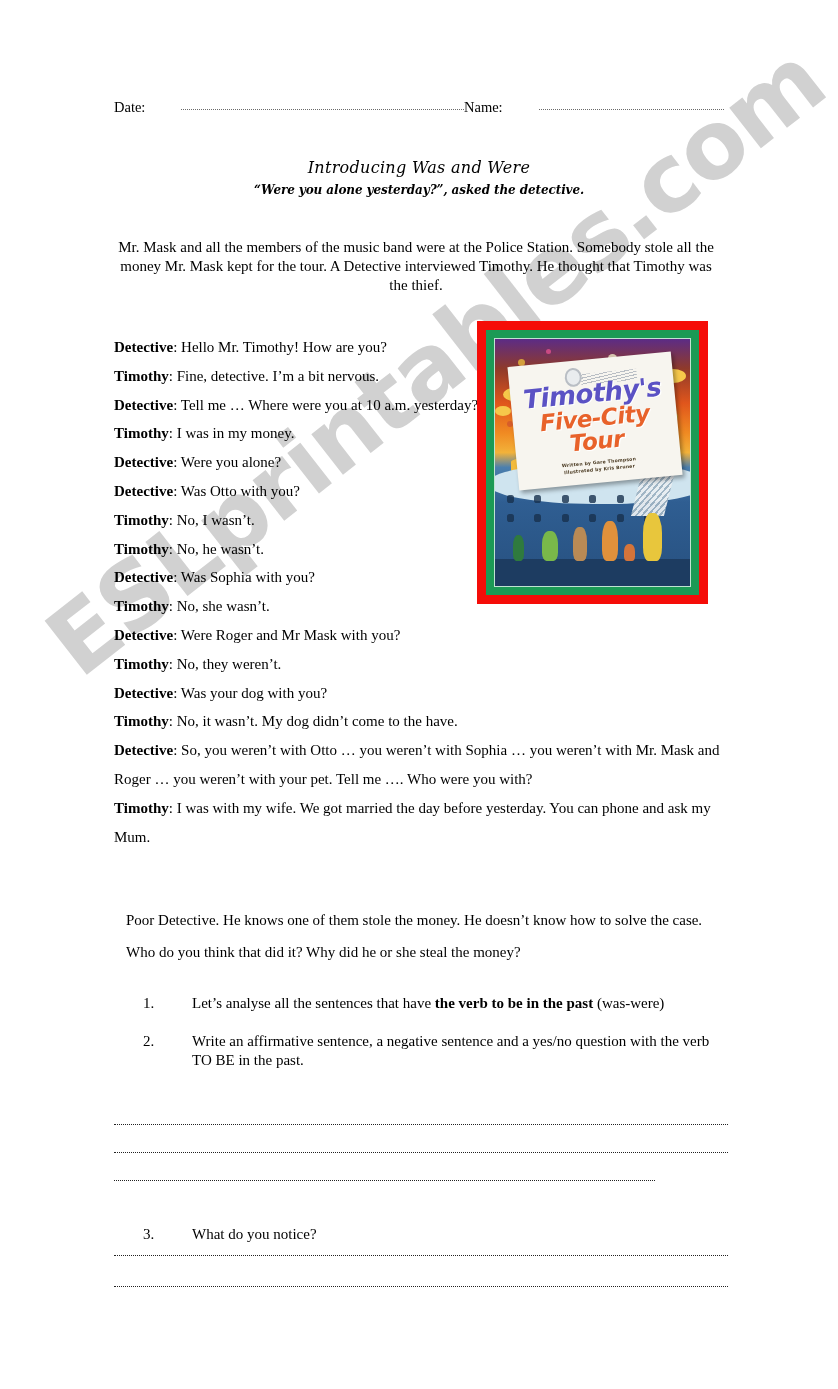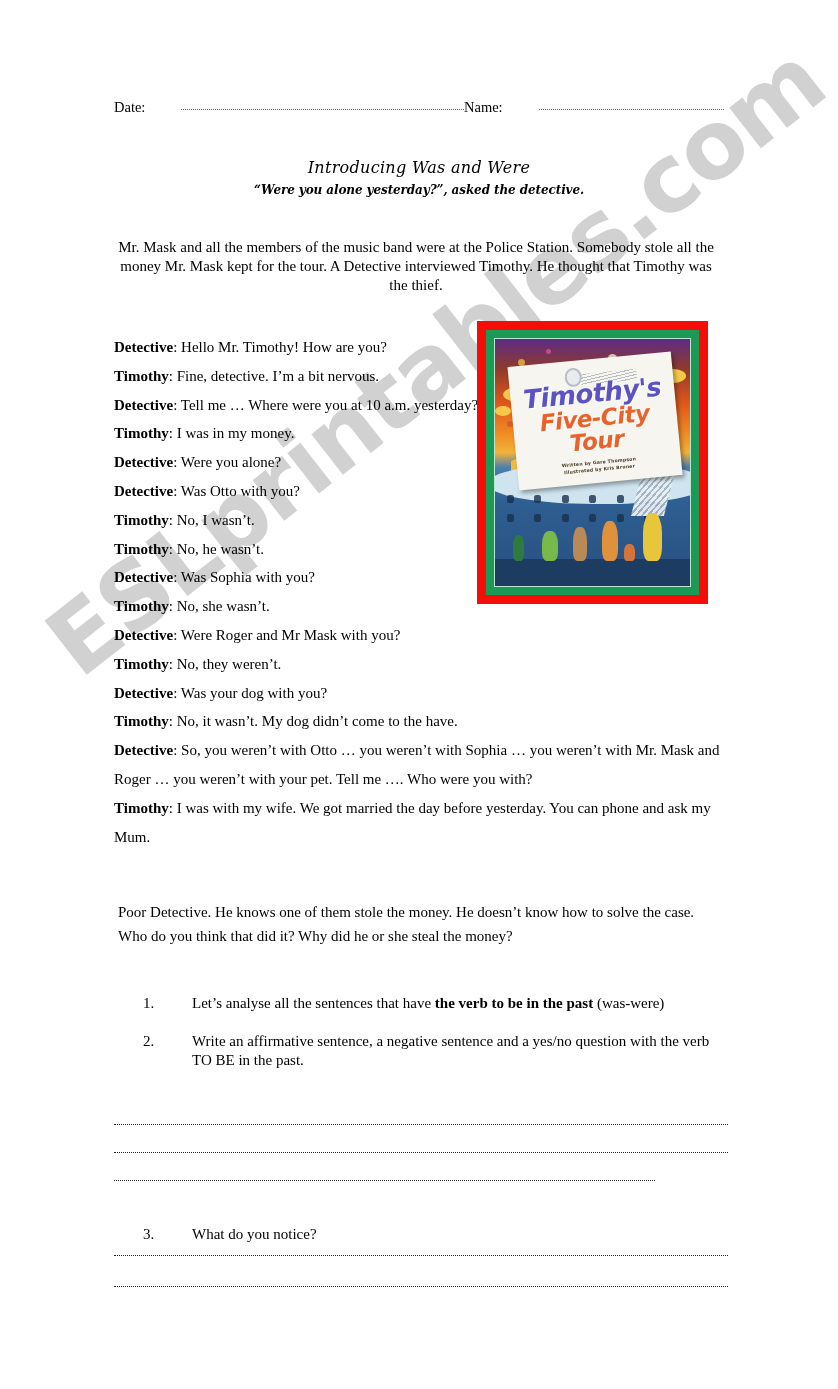--- a/index.html
+++ b/index.html
@@ -274,21 +274,21 @@
 
   
   .closing {
     position: absolute;
     top: 899px;
     left: 114px;
     width: 612px;
     font-size: 15px;
     line-height: 1.3;
   }
-  .closing p { margin: 4px; }
+  .closing p { margin: 12px; }
 
   
   .tasks {
     position: absolute;
     top: 994px;
     left: 143px;
     width: 580px;
     font-size: 15px;
   }
   .task {

